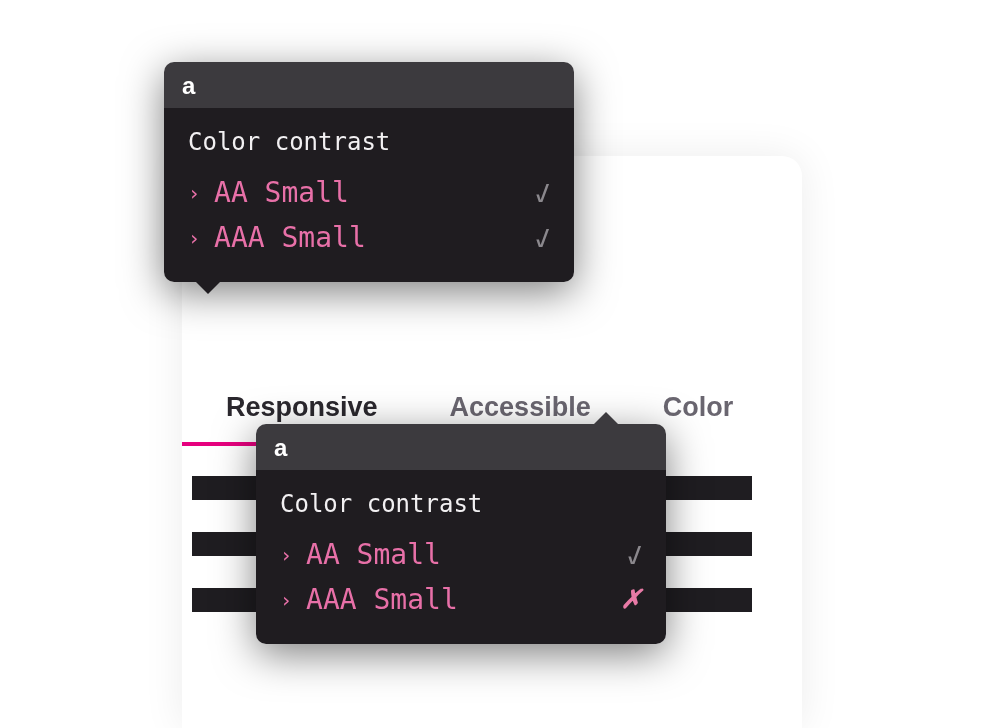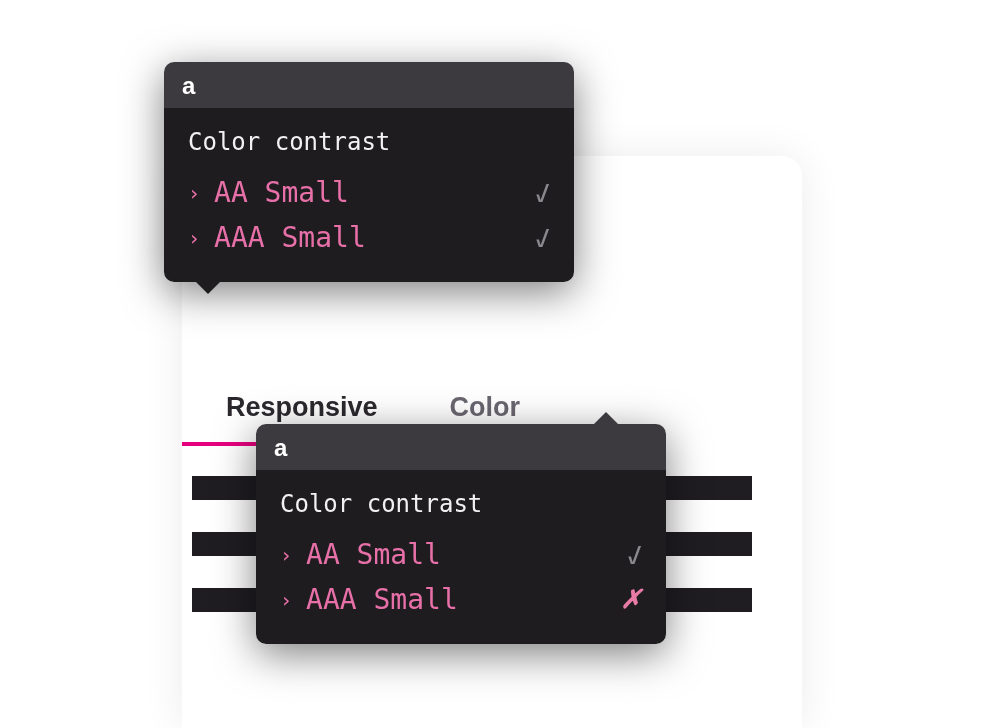--- a/index.html
+++ b/index.html
@@ -180,20 +180,21 @@
       top: 424px;
     }
   </style>
 </head>
 <body>
 
 <div class="content-card">
   <div class="tabs-wrap">
     <div class="tabs">
       <div class="tab active">Responsive</div>
+      <div class="tab">Accessible</div>
       <div class="tab">Color</div>
       <div class="tab-underline"></div>
     </div>
   </div>
   <div class="bar-stack">
     <div class="bar b1"></div>
     <div class="bar b2"></div>
     <div class="bar b3"></div>
   </div>
 </div>

